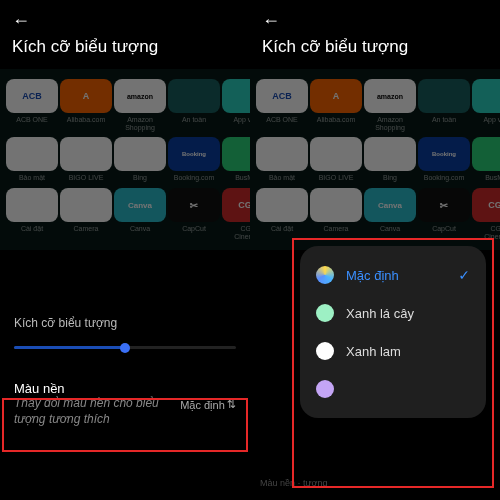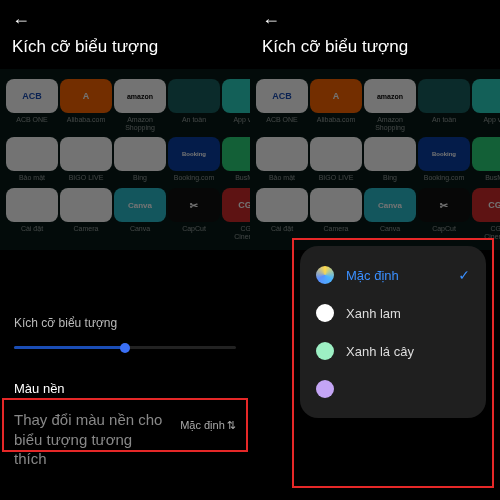--- a/index.html
+++ b/index.html
@@ -12,21 +12,21 @@
     .app { display: flex; flex-direction: column; align-items: center; }
     .app-icon { width: 52px; height: 34px; border-radius: 8px; display: flex; align-items: center; justify-content: center; font-size: 9px; font-weight: bold; color: #fff; }
     .app-label { color: rgba(255,255,255,0.55); font-size: 7px; text-align: center; margin-top: 3px; line-height: 1.1; max-width: 44px; }
     .dimmed { position: absolute; inset: 0; background: rgba(0,0,0,0.55); pointer-events: none; }
     .section-label { color: #bbb; font-size: 12px; padding: 6px 14px; }
     .slider { height: 3px; background: #222; margin: 10px 14px; border-radius: 2px; position: relative; }
     .slider-fill { position: absolute; left: 0; top: 0; height: 100%; width: 50%; background: #1a4db5; border-radius: 2px; }
     .slider-thumb { position: absolute; left: 50%; top: 50%; transform: translate(-50%,-50%); width: 10px; height: 10px; background: #3a6ff5; border-radius: 50%; }
     .setting-row { display: flex; justify-content: space-between; align-items: center; padding: 12px 14px; }
     .setting-text .st-title { color: #fff; font-size: 13px; }
-    .setting-text .st-sub { color: #888; font-size: 15px; margin-top: 14px; max-width: 150px; line-height: 1.3; }
+    .setting-text .st-sub { color: #888; font-size: 12px; margin-top: 0; max-width: 150px; line-height: 1.3; font-style: italic; }
     .setting-value { color: #aaa; font-size: 11px; display: flex; align-items: center; gap: 2px; }
     .red-box { position: absolute; border: 2px solid #e62828; pointer-events: none; }
     .popup { position: absolute; background: #1f1f1f; border-radius: 18px; padding: 10px 0; width: 186px; }
     .popup-item { display: flex; align-items: center; padding: 10px 16px; gap: 12px; }
     .color-dot { width: 18px; height: 18px; border-radius: 50%; flex-shrink: 0; }
     .popup-label { color: #ddd; font-size: 13px; flex: 1; }
     .popup-item.selected .popup-label { color: #3a8fff; }
     .check { color: #3a8fff; font-size: 14px; }
     .dot-default { background: conic-gradient(from 0deg, #ffd94a, #4ab5ff, #5a8fff, #ffd94a); }
     .hidden-row { position: absolute; bottom: 12px; left: 10px; right: 10px; color: #444; font-size: 9px; }
@@ -193,33 +193,36 @@
           <div class="app-icon i-cap">✂</div>
           <div class="app-label">CapCut</div>
         </div>
         <div class="app">
           <div class="app-icon i-cgv">CGV</div>
           <div class="app-label">CGV Cinemas</div>
         </div>
       </div>
     <div class="dimmed"></div>
   </div>
+  <div class="hidden-row">
+    <span>Màu nền</span> · tương
+  </div>
 
   <div class="popup" style="right:14px; top:246px;" id="popup">
       <div class="popup-item selected">
         <div class="color-dot dot-default"></div>
         <div class="popup-label">Mặc định</div>
         <div class="check">✓</div>
       </div>
       <div class="popup-item">
+        <div class="color-dot" style="background: rgb(157, 240, 196);"></div>
+        <div class="popup-label">Xanh lá cây</div>
+      </div>
+      <div class="popup-item">
         <div class="color-dot" style="background: rgb(255, 255, 255);"></div>
         <div class="popup-label">Xanh lam</div>
-      </div>
-      <div class="popup-item">
-        <div class="color-dot" style="background: rgb(157, 240, 196);"></div>
-        <div class="popup-label">Xanh lá cây</div>
       </div>
       <div class="popup-item">
         <div class="color-dot" style="background: rgb(196, 165, 245);"></div>
       </div>
     </div>
   <div class="red-box" style="right:6px; top:238px; width:202px; height:250px"></div>
 </div>
 
 </body></html>

